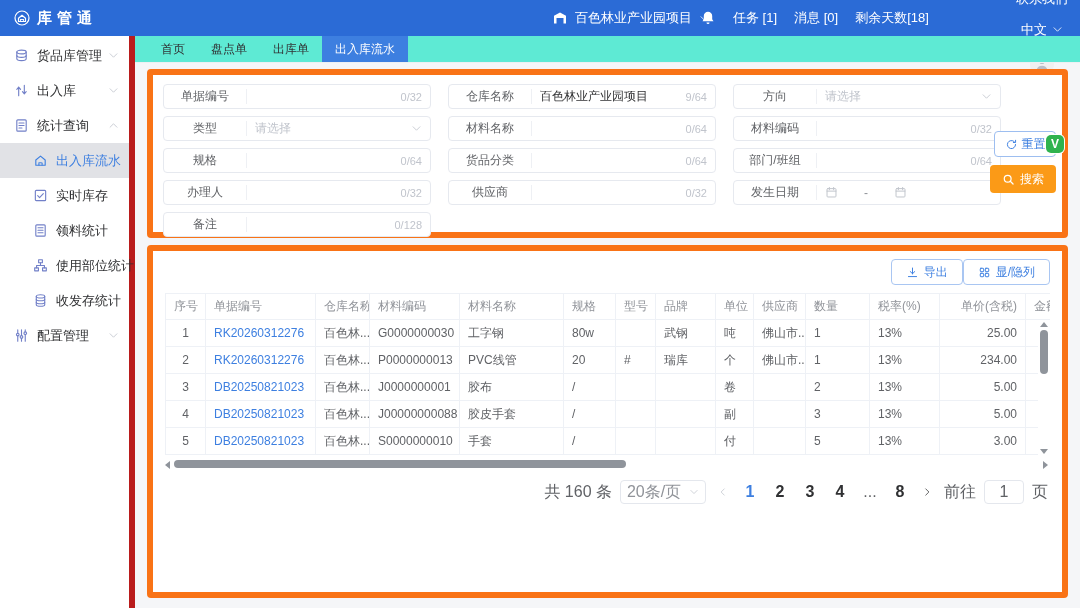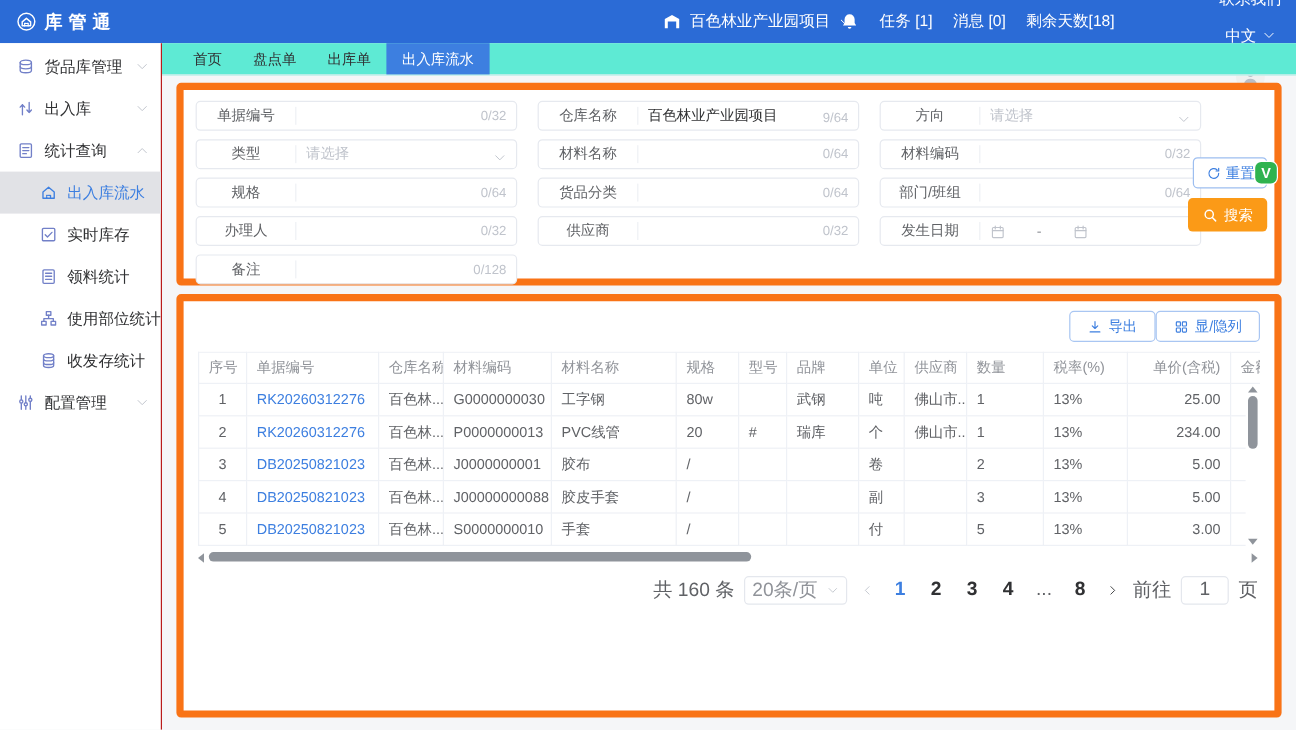--- a/index.html
+++ b/index.html
@@ -17,21 +17,21 @@
   .tb-item { cursor:pointer; display:flex; align-items:center; gap:5px; }
   .ic { display:inline-flex; width:16px; height:16px; }
   .ic svg { width:100%; height:100%; }
   .ic.small { width:11px; height:11px; }
   .avatar { width:24px; height:24px; border-radius:50%; background:#f0f0f0; color:#b9bec7;
     display:flex; align-items:center; justify-content:center; overflow:hidden; }
   .avatar svg { width:16px; height:16px; }
 
   
   .sidebar { position:absolute; top:36px; left:0; width:135px; bottom:0; background:#fff;
-    border-right:1px solid #b91c1c; padding-top:2px; }
+    border-right:6px solid #b91c1c; padding-top:2px; }
   .sb-item { height:35px; display:flex; align-items:center; padding:0 10px 0 14px;
     font-size:13px; color:#303133; cursor:pointer; }
   .sb-item .ic { color:#7280c8; width:15px; height:15px; flex-shrink:0; }
   .sb-item .sb-label { margin-left:8px; flex:1; white-space:nowrap; }
   .sb-item .chev { color:#c0c4cc; width:11px; height:11px; }
   .sb-item.child { padding-left:33px; }
   .sb-item.active { background:#e1e2e6; color:#3d7fe0; }
   .sb-item.active .ic { color:#3d7fe0; }
 
   
@@ -44,21 +44,21 @@
   .content { position:absolute; top:63px; left:135px; right:0; bottom:0; padding:6px 12px; }
   .card { background:#fff; border:6px solid #f97316; border-radius:4px; }
 
   
   .form-card { position:relative; height:169px; padding:9px 10px; }
   .form-grid { display:grid; grid-template-columns:repeat(3,268px); gap:7px 17px; }
   .ffield { height:25px; border:1px solid #e6e9ef; border-radius:4px; display:flex;
     align-items:center; font-size:12px; background:#fff; overflow:hidden; }
   .flabel { width:82px; flex-shrink:0; text-align:center; color:#606266; white-space:nowrap; }
   .fsep { width:1px; height:15px; background:#eef0f4; flex-shrink:0; }
-  .finput { flex:1; display:flex; align-items:flex-end; padding:0 8px; color:#303133; cursor:text; min-width:0; }
+  .finput { flex:1; display:flex; align-items:center; padding:0 8px; color:#303133; cursor:text; min-width:0; }
   .fvalue { white-space:nowrap; overflow:hidden; }
   .fcounter { margin-left:auto; color:#c0c4cc; font-size:11px; padding-left:6px; }
   .fplaceholder { color:#c0c4cc; }
   .finput .chev { margin-left:auto; color:#c0c4cc; width:11px; height:11px; }
   .finput.date { gap:26px; color:#c0c4cc; cursor:pointer; }
   .finput.date .dash { color:#909399; }
   .cal { width:13px; height:13px; color:#c0c4cc; }
 
   .btn-reset { position:absolute; right:6px; top:56px; width:62px; height:26px; background:#fff;
     border:1px solid #9dbef0; border-radius:4px; color:#3d7fe0; font-size:12px;

